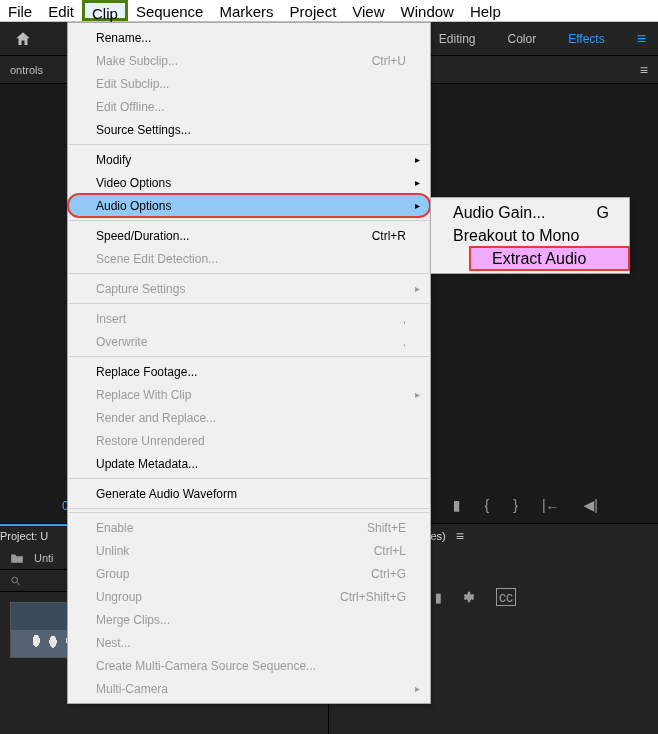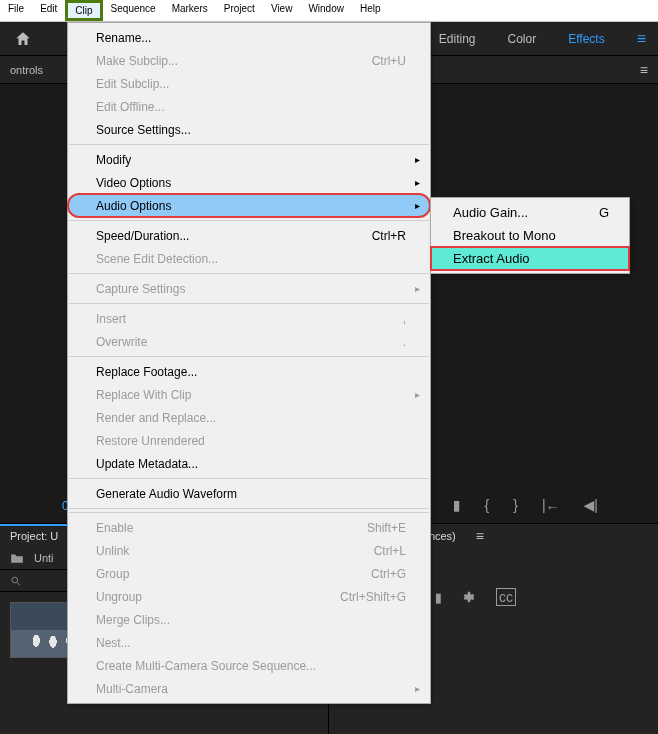--- a/index.html
+++ b/index.html
@@ -1,19 +1,19 @@
 <!DOCTYPE html>
 <html><head>
 <meta charset="utf-8">
 <style>
   * { box-sizing: border-box; margin: 0; padding: 0; font-family: "Segoe UI", Tahoma, sans-serif; }
   body { width: 658px; height: 734px; background: #fff; overflow: hidden; position: relative; }
 
   
-  .menubar { display: flex; height: 22px; background: #fff; border-bottom: 1px solid #c6c6c6; font-size: 10px; color: #000; }
+  .menubar { display: flex; height: 22px; background: #fff; border-bottom: 1px solid #c6c6c6; font-size: 15px; color: #000; }
   .menubar .mitem { padding: 3px 8px; cursor: default; }
   .menubar .mitem.active { border: 3px solid #4d7c0f; background: #e5f1fb; padding: 2px 7px; }
 
   
   .app { position: absolute; top: 22px; left: 0; right: 0; bottom: 0; background: #232323; color: #bdbdbd; }
   .toolbar { height: 34px; background: #232323; display: flex; align-items: center; border-bottom: 1px solid #000; }
   .toolbar .home { width: 46px; display:flex; align-items:center; justify-content:center; }
   .toolbar .home svg { width:18px; height:18px; fill:#bdbdbd; }
   .workspace-tabs { margin-left:auto; display:flex; align-items:center; gap:32px; font-size:12px; padding-right:12px; }
   .workspace-tabs span.active { color:#2e9bff; }
@@ -25,21 +25,21 @@
 
   .monitor { position: relative; height: 440px; background: #1a1a1a; border-bottom: 1px solid #000; }
   .monitor .tc { position:absolute; left:14px; bottom:10px; font-size:12px; color:#3fa9ff;margin-left:48px; }
   .monitor .controls { position:absolute; right:60px; bottom:10px; display:flex; gap:24px; color:#9a9a9a; font-size:14px; align-items:center; }
 
   .lower { display:flex; height: calc(100% - 34px - 28px - 440px); }
   .project { width: 50%; background:#232323; border-right:1px solid #000; display:flex; flex-direction:column; }
   .timeline { width: 50%; background:#232323; display:flex; flex-direction:column; }
   .project-tabs, .timeline-tabs { height:22px; border-top:2px solid #2e9bff; display:flex; align-items:center; font-size:11px; }
   .timeline-tabs { border-top-color:transparent; }
-  .project-tabs .tab, .timeline-tabs .tab { padding:0 10px; color:#ddd;text-align:center; }
+  .project-tabs .tab, .timeline-tabs .tab { padding:0 0; color:#ddd;text-align:center; }
   .timeline-tabs .ham { margin-left:10px; font-size:14px; }
 
   .project-sub { display:flex; align-items:center; gap:10px; height:24px; padding:0 10px; font-size:11px; border-bottom:1px solid #000; }
   .project-sub .folder { width:14px; height:12px; }
   .project-search { display:flex; align-items:center; height:22px; padding:0 10px; border-bottom:1px solid #000; }
   .project-search .mag { width:12px; height:12px; fill:#888; margin-right:6px; }
   .project-search input { background:transparent; border:none; color:#bdbdbd; font-size:11px; width:100%; outline:none; }
 
   .thumb-area { flex:1; padding:10px; display:flex; align-items:flex-start; }
   .thumb { width:86px; height:56px; border:1px solid #555; background:
@@ -57,24 +57,24 @@
   
   .menu { position:absolute; top:22px; left:67px; width:364px; background:#f0f0f0; border:1px solid #a8a8a8; box-shadow:2px 2px 4px rgba(0,0,0,.25); font-size:12px; color:#000; padding:3px 0; }
   .menu .row { display:flex; align-items:center; height:23px; padding:0 24px 0 28px; position:relative; }
   .menu .row.disabled { color:#9b9b9b; }
   .menu .row .sc { margin-left:auto; color:inherit; }
   .menu .row .arrow { position:absolute; right:10px; font-size:10px; }
   .menu .sep { height:1px; background:#d0d0d0; margin:3px 1px; }
   .menu .row.hl { background:#91c9f7; }
   .menu .row.boxed { outline:2px solid #e23b3b; outline-offset:-1px;border-radius:11px; }
 
-  .submenu { position:absolute; top:197px; left:430px; width:200px; background:#f0f0f0; border:1px solid #a8a8a8; box-shadow:2px 2px 4px rgba(0,0,0,.25); font-size:13px; padding:3px 0; }
+  .submenu { position:absolute; top:197px; left:430px; width:200px; background:#f0f0f0; border:1px solid #a8a8a8; box-shadow:2px 2px 4px rgba(0,0,0,.25); font-size:16px; padding:3px 0; }
   .submenu .row { display:flex; align-items:center; height:23px; padding:0 20px 0 22px; }
   .submenu .row .sc { margin-left:auto; }
-  .submenu .row.hl { background:#5eead4; }
+  .submenu .row.hl { background:#f0abfc;margin-left:39px; }
   .submenu .row.boxed { outline:2px solid #e23b3b; outline-offset:-1px; }
 </style>
 </head>
 <body>
 
 <div class="menubar">
   <div class="mitem">File</div>
   <div class="mitem">Edit</div>
   <div class="mitem active">Clip</div>
   <div class="mitem">Sequence</div>

